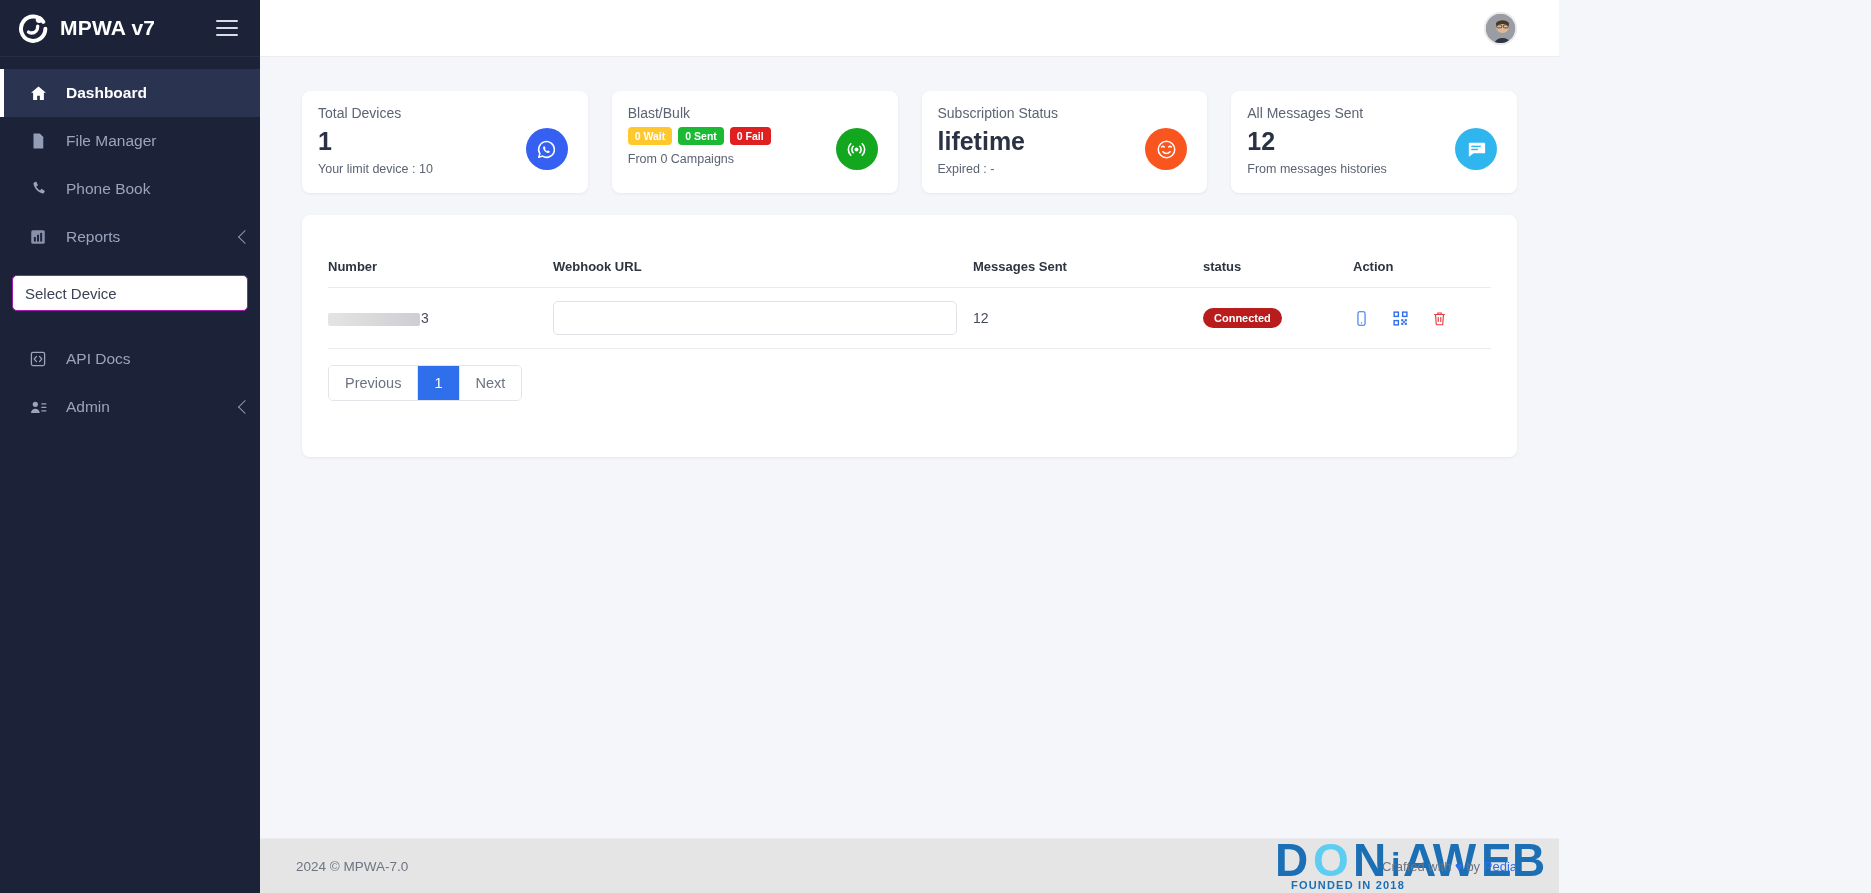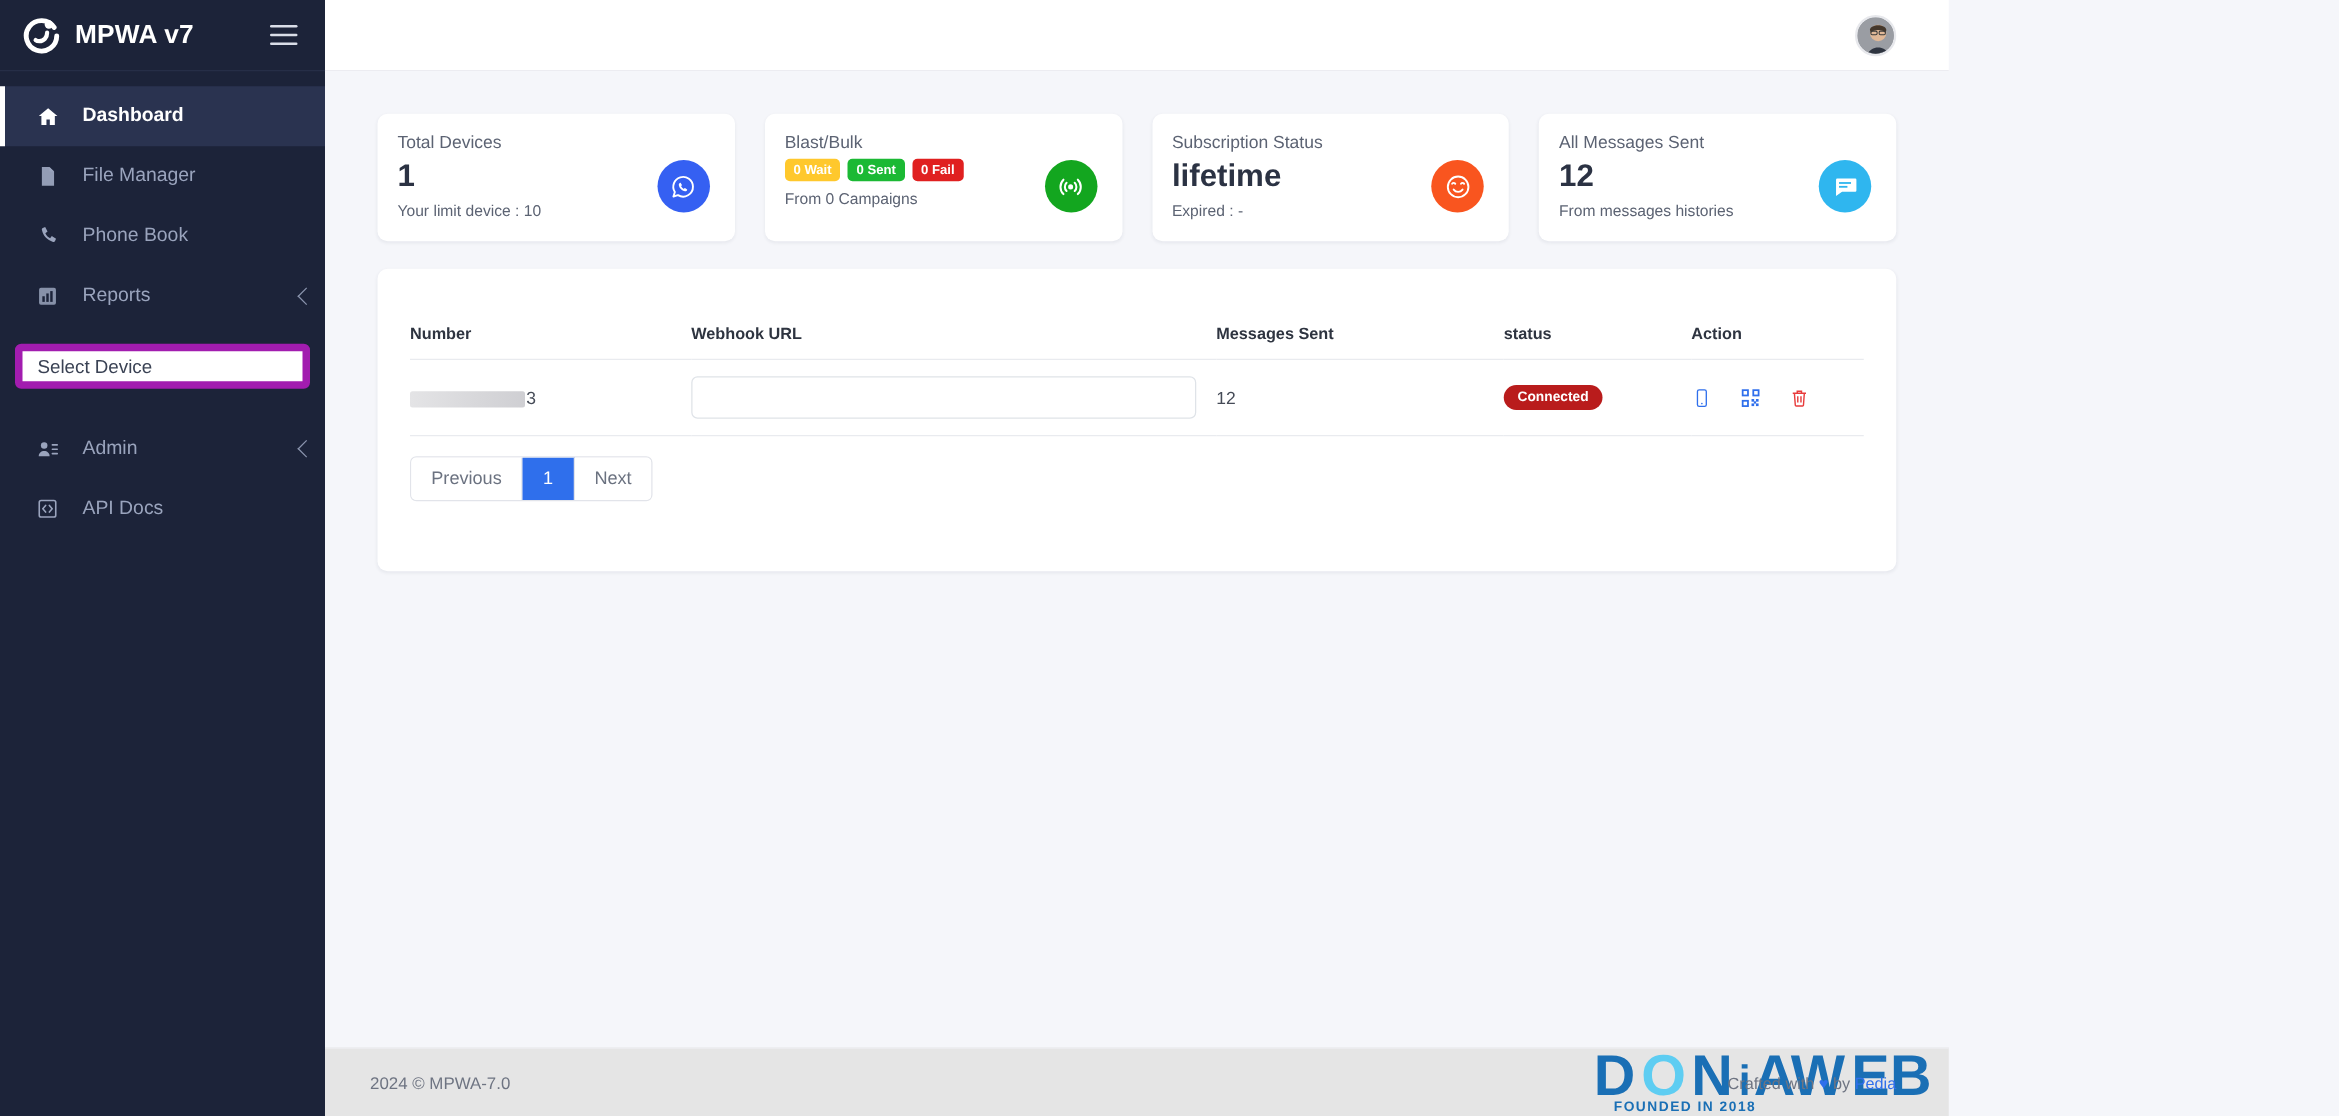--- a/index.html
+++ b/index.html
@@ -69,21 +69,21 @@
     width: 10px; height: 10px; flex: 0 0 10px;
     border-left: 1.6px solid #8b95ae;
     border-bottom: 1.6px solid #8b95ae;
     transform: rotate(45deg);
     margin-right: 2px;
   }
 
   .device-select-wrap { padding: 14px 12px 6px 12px; }
   .device-select {
     width: 100%; height: 36px;
-    background: #ffffff; border: 6px solid #a21caf; border-radius: 5px;
+    background: #ffffff; border: 1px solid #a21caf; border-radius: 5px;
     color: #3a4254; font-size: 15px;
     padding: 0 12px;
     display: flex; align-items: center;
     cursor: pointer;
   }
   .nav-gap { height: 18px; }
 
   
   .main { flex: 1; display: flex; flex-direction: column; min-width: 0; position: relative; }
   .topbar {
@@ -294,40 +294,40 @@
       <div class="device-select-wrap">
         <div class="device-select">
           <span>Select Device</span>
         </div>
       </div>
 
       <div class="nav-gap"></div>
 
       <div class="nav-item">
         <span class="nav-ico">
+          <svg viewBox="0 0 24 24" width="18" height="18" fill="none" stroke="currentColor" stroke-width="1.7">
+              <rect x="3.2" y="3.2" width="17.6" height="17.6" rx="2"></rect>
+              <path d="M10 8.5 7 12l3 3.5M14 8.5l3 3.5-3 3.5" stroke-linecap="round" stroke-linejoin="round"></path>
+            </svg>
+        </span>
+        <span class="nav-label">API Docs</span>
+      </div>
+
+      <div class="nav-item">
+        <span class="nav-ico">
           <svg viewBox="0 0 24 24" width="19" height="19" fill="currentColor">
               <circle cx="8" cy="8" r="3.3"></circle>
               <path d="M2.5 19c0-3.2 2.5-5.3 5.5-5.3S13.5 15.8 13.5 19z"></path>
               <rect x="15.5" y="6.6" width="6.5" height="1.7" rx=".8"></rect>
               <rect x="15.5" y="11" width="6.5" height="1.7" rx=".8"></rect>
               <rect x="15.5" y="15.4" width="6.5" height="1.7" rx=".8"></rect>
             </svg>
         </span>
         <span class="nav-label">Admin</span>
         <span class="chev"></span>
-      </div>
-
-      <div class="nav-item">
-        <span class="nav-ico">
-          <svg viewBox="0 0 24 24" width="18" height="18" fill="none" stroke="currentColor" stroke-width="1.7">
-              <rect x="3.2" y="3.2" width="17.6" height="17.6" rx="2"></rect>
-              <path d="M10 8.5 7 12l3 3.5M14 8.5l3 3.5-3 3.5" stroke-linecap="round" stroke-linejoin="round"></path>
-            </svg>
-        </span>
-        <span class="nav-label">API Docs</span>
       </div>
 
     </nav>
   </aside>
 
   <div class="main">
 
     <header class="topbar">
       <div class="topbar-spacer"></div>
       <div class="avatar">

